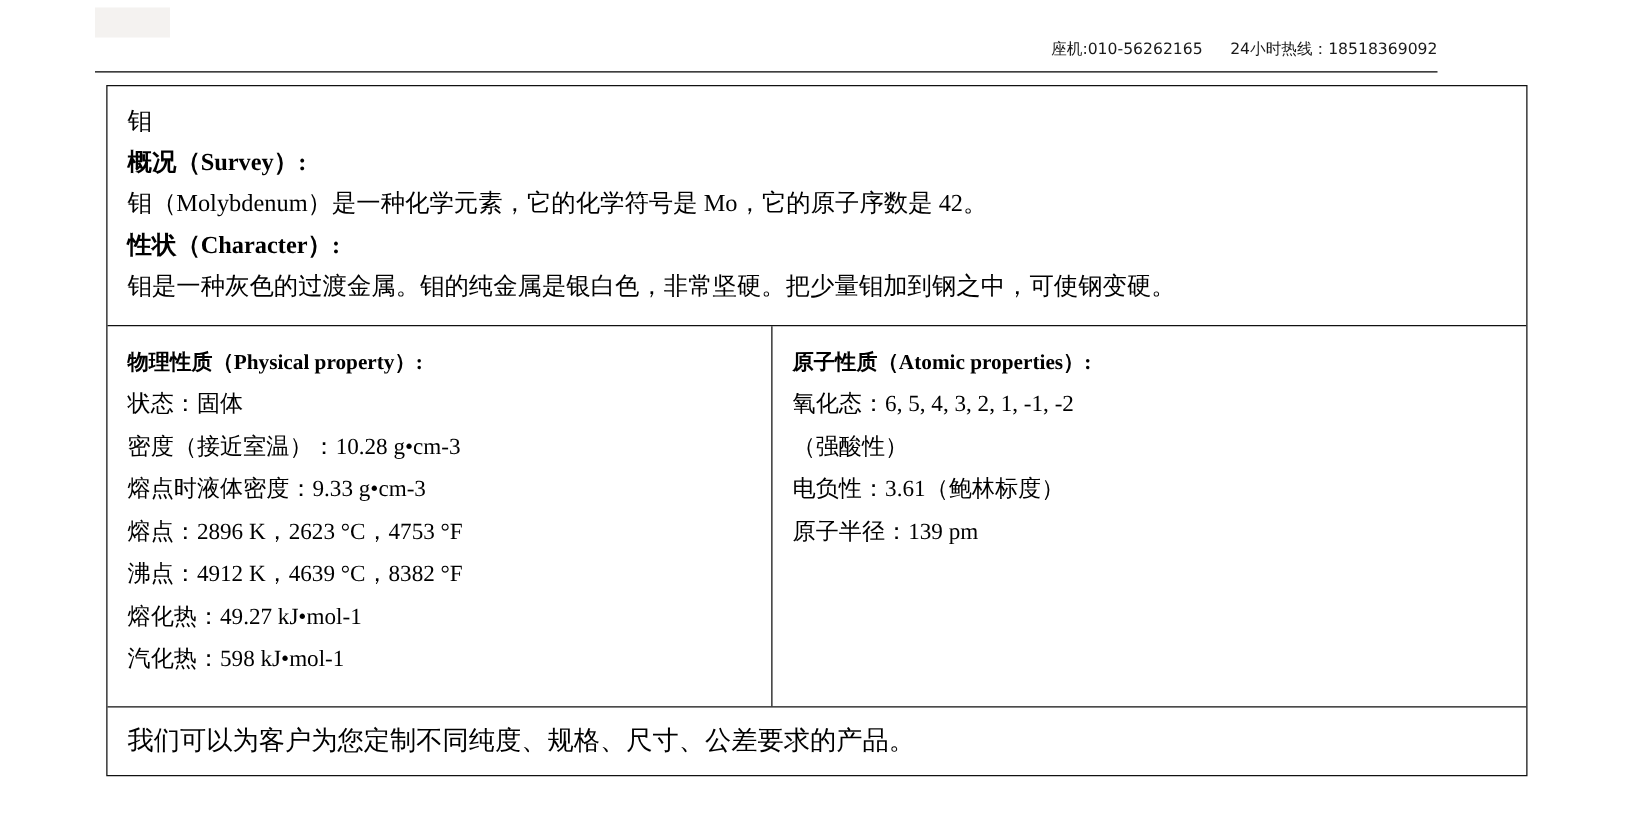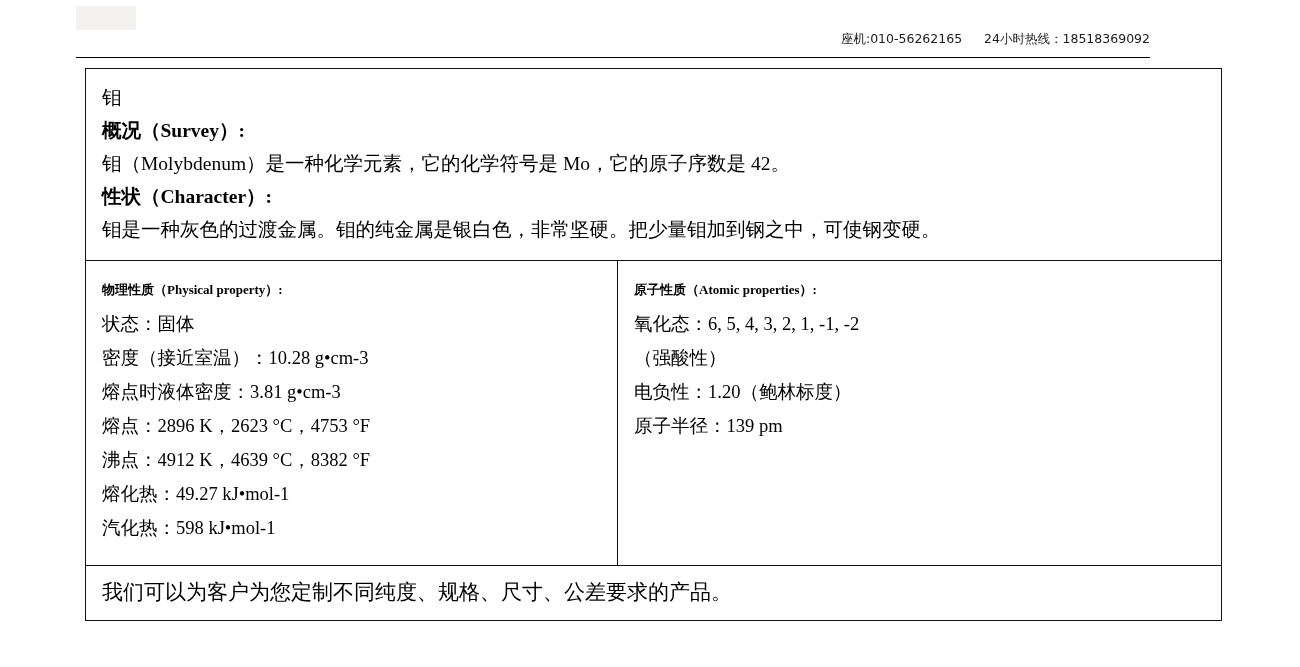--- a/index.html
+++ b/index.html
@@ -93,21 +93,21 @@
   }
   .line.bold {
     font-weight: bold;
   }
   .prop-line {
     font-size: 18.5px;
     line-height: 34px;
     white-space: nowrap;
   }
   .prop-title {
-    font-size: 13px;
+    font-size: 17px;
     font-weight: bold;
     line-height: 34px;
     white-space: nowrap;
   }
   .props-cell {
     padding: 12px 16px 20px 16px;
     min-height: 300px;
   }
   .footer-line {
     font-size: 21px;
@@ -141,31 +141,31 @@
         <div class="line bold">性状（Character）:</div>
         <div class="line">钼是一种灰色的过渡金属。钼的纯金属是银白色，非常坚硬。把少量钼加到钢之中，可使钢变硬。</div>
       </div>
     </div>
 
     <div class="row divider-bottom">
       <div class="cell left-col props-cell">
         <div class="prop-title">物理性质（Physical property）:</div>
         <div class="prop-line">状态：固体</div>
         <div class="prop-line">密度（接近室温）：10.28 g•cm-3</div>
-        <div class="prop-line">熔点时液体密度：3.81 g•cm-3</div>
+        <div class="prop-line">熔点时液体密度：9.33 g•cm-3</div>
         <div class="prop-line">熔点：2896 K，2623 °C，4753 °F</div>
         <div class="prop-line">沸点：4912 K，4639 °C，8382 °F</div>
         <div class="prop-line">熔化热：49.27 kJ•mol-1</div>
         <div class="prop-line">汽化热：598 kJ•mol-1</div>
       </div>
       <div class="cell right-col props-cell">
         <div class="prop-title">原子性质（Atomic properties）:</div>
         <div class="prop-line">氧化态：6, 5, 4, 3, 2, 1, -1, -2</div>
         <div class="prop-line">（强酸性）</div>
-        <div class="prop-line">电负性：1.20（鲍林标度）</div>
+        <div class="prop-line">电负性：3.61（鲍林标度）</div>
         <div class="prop-line">原子半径：139 pm</div>
       </div>
     </div>
 
     <div class="row">
       <div class="cell full footer-line">我们可以为客户为您定制不同纯度、规格、尺寸、公差要求的产品。</div>
     </div>
 
   </div>
 </div>

